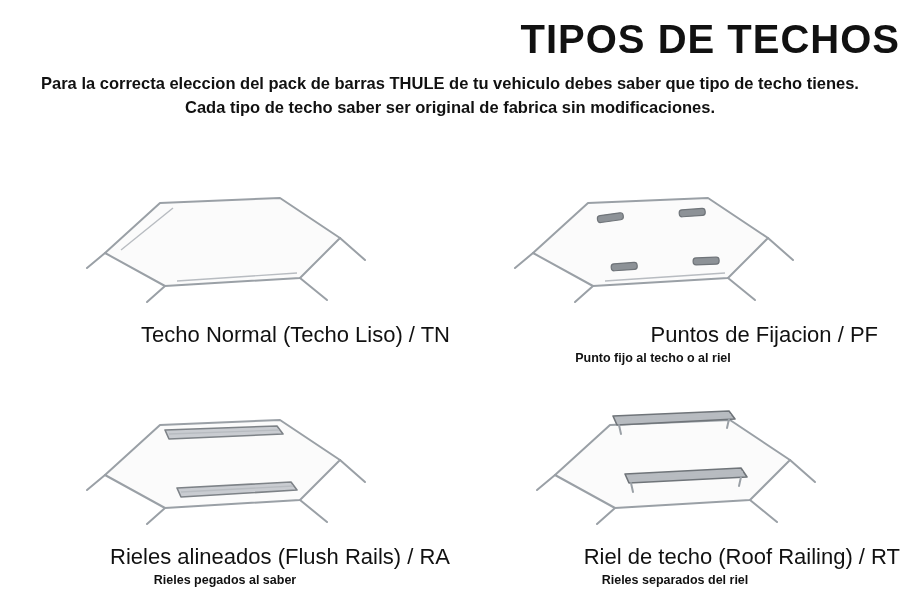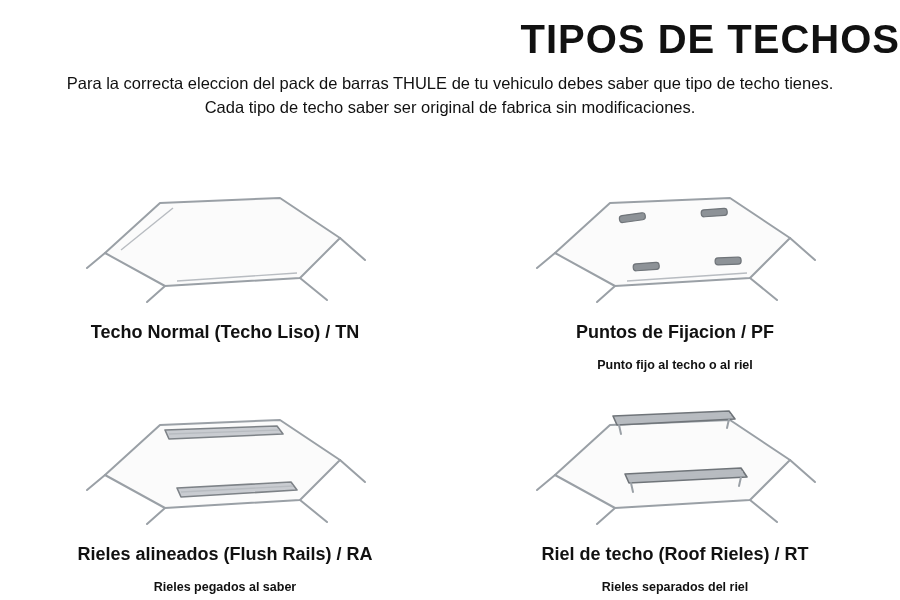--- a/index.html
+++ b/index.html
@@ -24,21 +24,21 @@
     text-align: right;
     font-size: 40px;
     font-weight: bold;
     letter-spacing: 1px;
     margin: 18px 0 6px 0;
     line-height: 1.05;
   }
   .subtitle-block {
     text-align: center;
     font-size: 16.5px;
-    font-weight: normal;
+    font-weight: bold;
     line-height: 1.45;
     color: #111;
     margin: 12px auto;
     width: 860px;
   }
   .subtitle-line {
     display: block;
   }
   .grid {
     position: absolute;
@@ -47,45 +47,45 @@
     width: 900px;
     height: 440px;
   }
   .cell {
     position: absolute;
     width: 450px;
     height: 215px;
     box-sizing: border-box;
   }
   .cell.tl { left: 0;   top: 0; }
-  .cell.tr { left: 450px; top: 0; }
+  .cell.tr { left: 428px; top: 0; }
   .cell.bl { left: 0;   top: 222px; }
   .cell.br { left: 450px; top: 222px; }
 
   .art {
     position: relative;
     width: 450px;
     height: 150px;
   }
   .art svg {
     display: block;
     margin: 0 auto;
   }
   .caption {
-    text-align: center;
-    font-size: 18px;
-    font-weight: bold;
+    text-align: right;
+    font-size: 22px;
+    font-weight: normal;
     margin-top: 4px;
     line-height: 1.2;
   }
   .subcaption {
     text-align: center;
     font-size: 12.5px;
     font-weight: bold;
-    margin-top: 14px;
+    margin-top: 3px;
     line-height: 1.2;
     color: #111;
   }
   .roof-line {
     fill: none;
     stroke: #9aa0a6;
     stroke-width: 2;
     stroke-linejoin: round;
     stroke-linecap: round;
   }
@@ -204,18 +204,18 @@
           <path class="roof-line" d="M104 35 L106 44"></path>
           <path class="roof-line" d="M214 29 L212 38"></path>
 
           <path class="rail-dark" d="M110 84 L226 78 L232 87 L114 93 Z"></path>
           <path class="roof-line" d="M116 93 L118 102"></path>
           <path class="roof-line" d="M226 87 L224 96"></path>
           <path class="thin" d="M102 30 L216 25"></path>
           <path class="thin" d="M114 88 L228 82"></path>
         </svg>
       </div>
-      <div class="caption">Riel de techo (Roof Rieles) / RT</div>
+      <div class="caption">Riel de techo (Roof Railing) / RT</div>
       <div class="subcaption">Rieles separados del riel</div>
     </div>
 
   </div>
 </div>
 
 </body></html>

